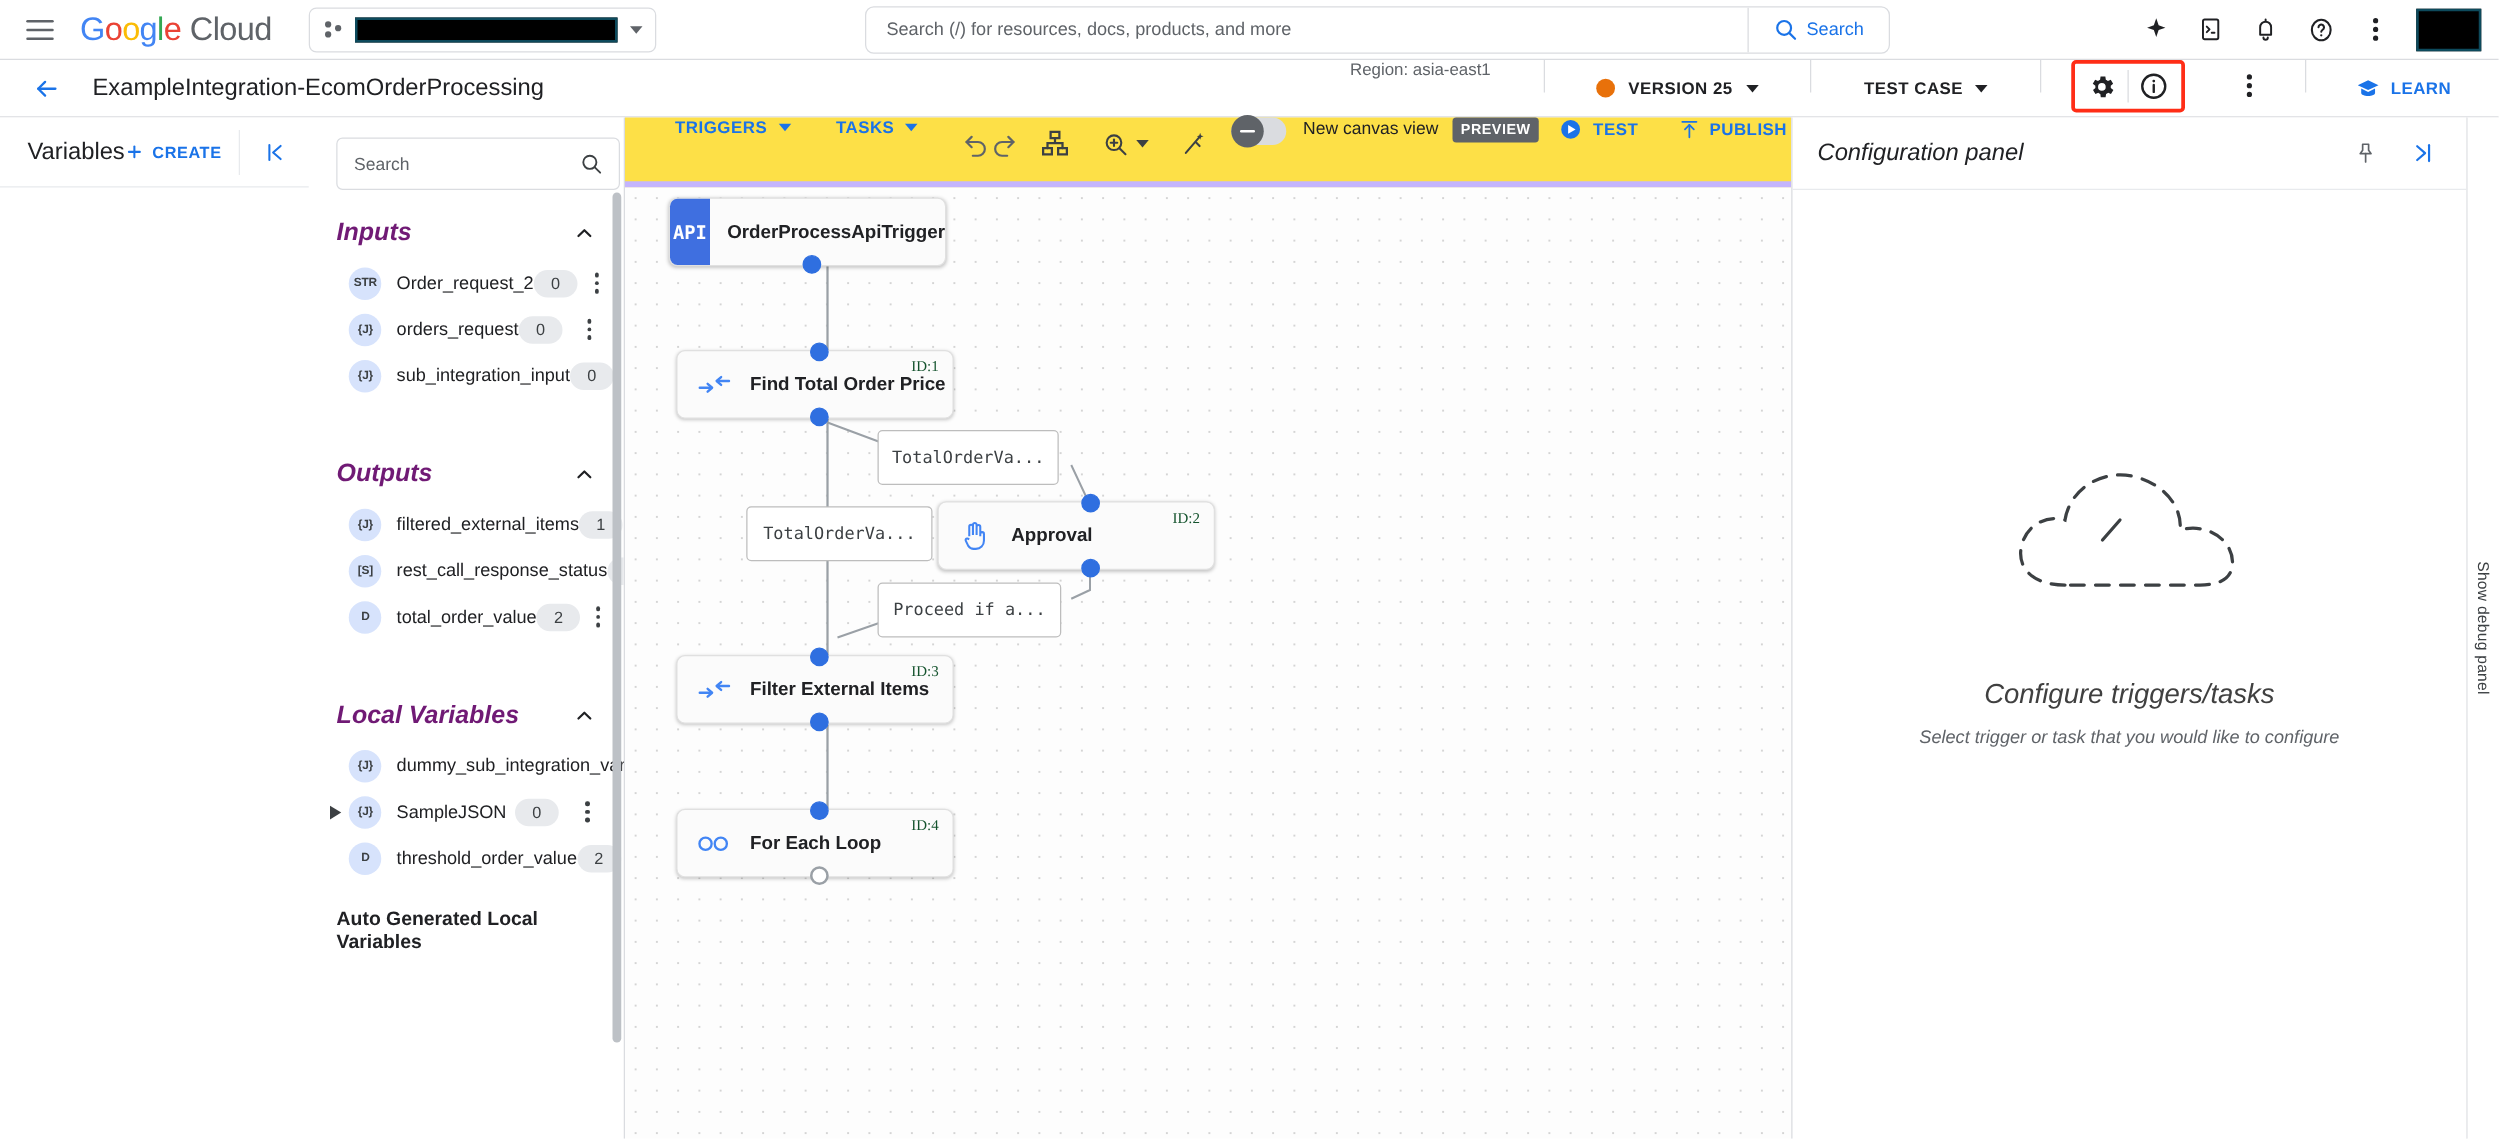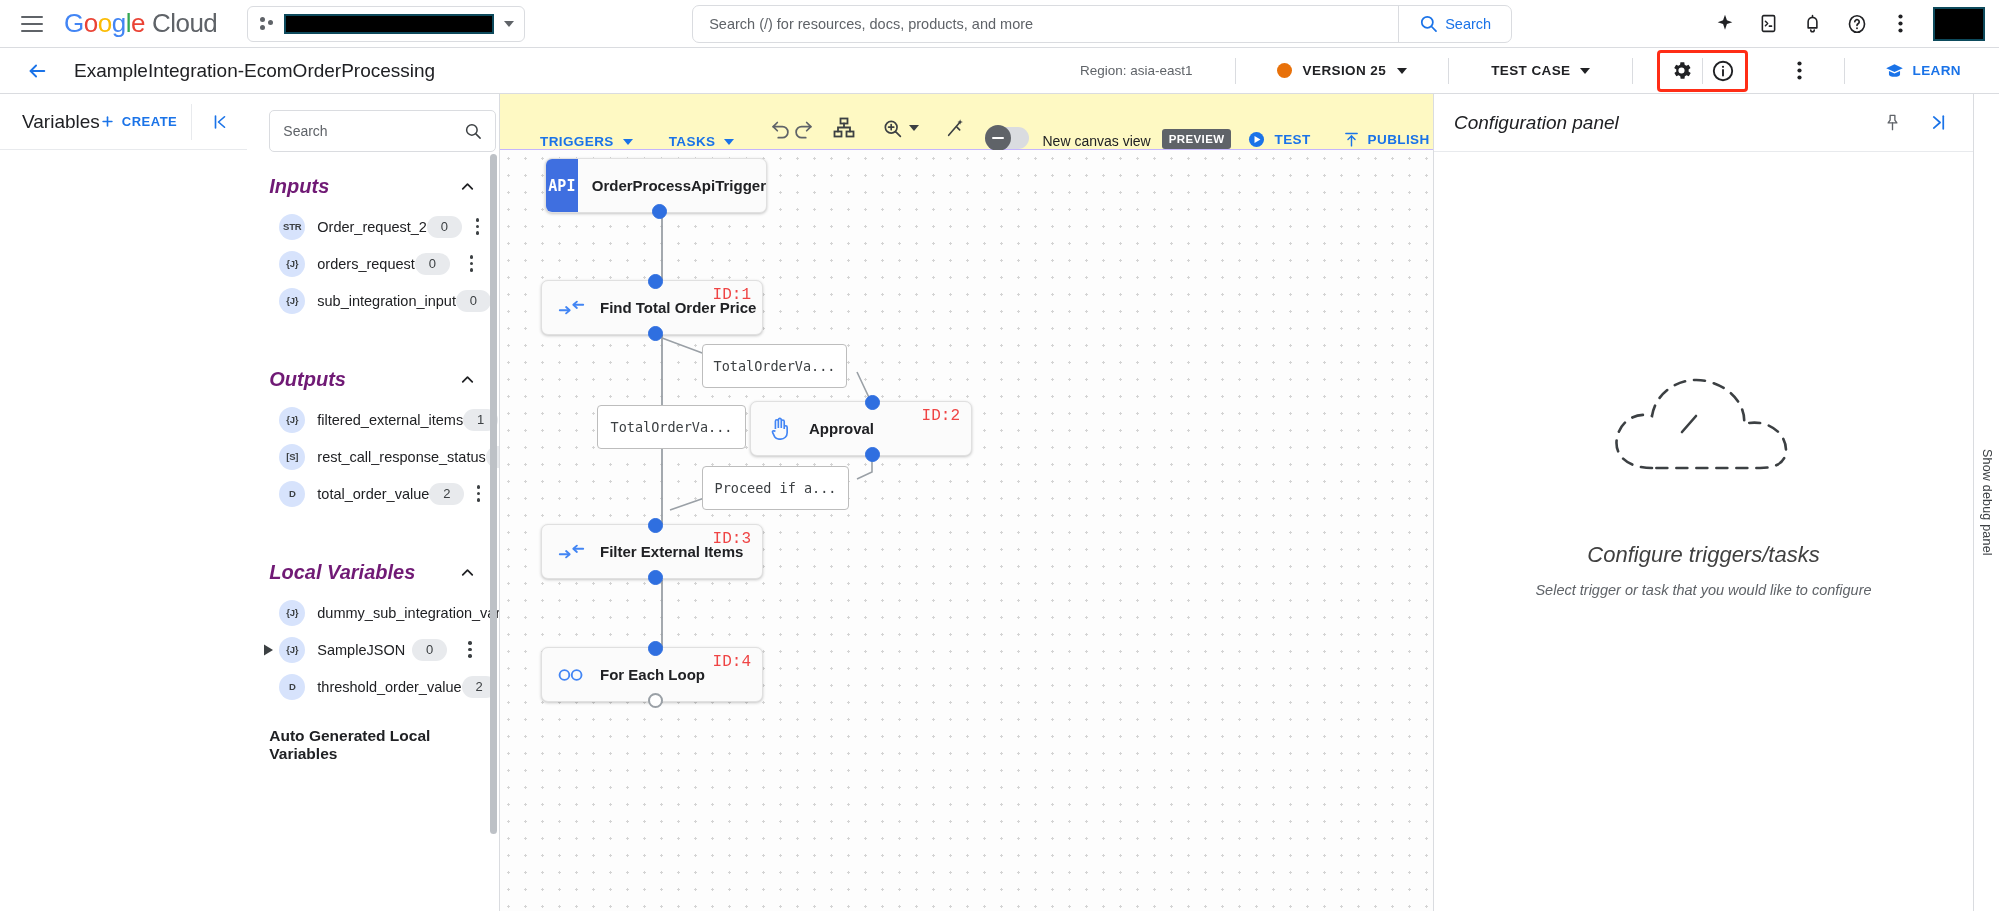--- a/index.html
+++ b/index.html
@@ -62,21 +62,21 @@
   .avatar-redacted { width:52px; height:34px; background:#000; border:2px solid #0d4a5c;
     margin-left:6px; cursor:pointer; }
   
   .subbar {
     height:46px; display:flex; align-items:center;
     border-bottom:1px solid #dadce0; padding:0 22px; background:#fff;
   }
   .back-arrow { color:#1a73e8; width:30px; height:30px; display:flex;
     align-items:center; justify-content:center; cursor:pointer; }
   .int-title { font-size:19px; color:#202124; margin-left:22px; white-space:nowrap; }
-  .sub-right { margin-left:auto; display:flex; align-items:center; height:100%;gap:24px; }
+  .sub-right { margin-left:auto; display:flex; height:100%;gap:24px; }
   .region-label { font-size:13.5px; color:#5f6368; padding-right:18px; white-space:nowrap; }
   .vdiv { width:1px; height:26px; background:#dadce0; }
   .version-chip { display:flex; align-items:center; gap:11px; padding:0 17px; cursor:pointer; }
   .vdot { width:15px;height:15px;border-radius:50%; background:#e8710a; flex:none;}
   .version-chip .txt { font-size:13.5px; font-weight:bold; color:#202124;
     letter-spacing:.4px; white-space:nowrap; }
   .testcase-chip { display:flex; align-items:center; gap:9px; padding:0 18px; cursor:pointer; }
   .testcase-chip .txt { font-size:13.5px; font-weight:bold; color:#202124;
     letter-spacing:.4px; white-space:nowrap; }
   .redbox { border:3px solid #ff2d16; border-radius:4px; display:flex; align-items:center;
@@ -121,22 +121,22 @@
     height:22px; display:flex; align-items:center; justify-content:center;
     font-size:13px; color:#3c4043; }
   .kebab { width:26px; display:flex; flex-direction:column; align-items:center; gap:3px;
     margin-left:10px; cursor:pointer; }
   .kebab i { width:3.5px;height:3.5px;border-radius:50%;background:#3c4043;display:block; }
   .autogen { font-size:15.5px; font-weight:bold; color:#202124; padding:22px 22px 6px 22px; }
   .vscroll { position:absolute; right:2px; top:60px; width:7px; height:680px;
     background:#bdc1c6; border-radius:4px; }
   
   .canvaswrap { flex:1; display:flex; flex-direction:column; min-width:0; }
-  .canvastoolbar { height:56px; display:flex; align-items:flex-end; gap:0;
-    border-bottom:1px solid #c4b5fd; padding:0 22px; background:#fef9c3; }
+  .canvastoolbar { height:56px; display:flex; align-items:flex-start; gap:0;
+    border-bottom:5px solid #c4b5fd; padding:0 22px; background:#fde047; }
   .tb-menu { display:flex;align-items:center;gap:9px; color:#1a73e8; font-size:13.5px;
     font-weight:bold; letter-spacing:.4px; padding:0 18px; cursor:pointer; }
   .tb-icon { width:42px;height:42px;display:flex;align-items:center;justify-content:center;
     color:#5f6368; cursor:pointer; }
   .tb-div { width:1px;height:28px;background:#dadce0; margin:0 9px; }
   .toggle { width:44px;height:22px;border-radius:11px;background:#dadce0; position:relative;
     cursor:pointer; flex:none; }
   .toggle .knob { position:absolute; left:0; top:-2px; width:26px;height:26px;border-radius:50%;
     background:#5f6368; display:flex;align-items:center;justify-content:center; }
   .toggle .knob::after { content:""; width:12px;height:2px;background:#fff;border-radius:1px; }
@@ -156,22 +156,22 @@
     display:flex; align-items:center; box-shadow:0 1px 3px rgba(0,0,0,.22);
     cursor:pointer; height:55px;
   }
   .node .api-badge { width:53px; height:100%; background:#3f6fe0; color:#fff;
     display:flex;align-items:center;justify-content:center;
     font-family:"DejaVu Sans Mono", monospace; font-size:15px; font-weight:bold;
     border-radius:6px 0 0 6px; letter-spacing:0px; }
   .node .nicon { width:58px; display:flex; align-items:center; justify-content:center;
     color:#4285f4; flex:none; }
   .node .nlabel { font-size:15px; font-weight:bold; color:#202124; white-space:nowrap; }
-  .node .nid { position:absolute; right:11px; top:5px; font-size:16px; color:#ef4444;
-    font-family:Liberation Mono, monospace; }
+  .node .nid { position:absolute; right:11px; top:5px; font-size:12px; color:#14532d;
+    font-family:Liberation Serif, serif; }
   .port { position:absolute; width:15px;height:15px;border-radius:50%; background:#2f6fe0;
     border:1px solid #2f6fe0; }
   .port.hollow { background:#fff; border:2px solid #9aa0a6; }
   .edgelabel { position:absolute; background:#fff; border:1px solid #bdbdbd; border-radius:4px;
     height:44px; display:flex; align-items:center; justify-content:center;
     font-size:13.5px; color:#3c4043; font-family:"DejaVu Sans Mono", monospace;
     padding:0 10px; cursor:pointer; }
   
   .configpanel { width:540px; border-left:1px solid #dadce0; background:#fff;
     display:flex; flex-direction:column; position:relative;font-style:italic; }
@@ -604,21 +604,21 @@
         <path d="M357 222 L372 254 L372 262" stroke="#9aa0a6" stroke-width="1.6" fill="none" marker-end="url(#arrow)"></path>
 
         <path d="M372 308 L372 322 L357 329" stroke="#9aa0a6" stroke-width="1.6" fill="none"></path>
         <path d="M213 345 L170 360" stroke="#9aa0a6" stroke-width="1.6" fill="none"></path>
 
         <path d="M162 284 L108 284" stroke="#9aa0a6" stroke-width="1.6" fill="none"></path>
 
         <line x1="162" y1="430" x2="162" y2="508" stroke="#9aa0a6" stroke-width="1.8" marker-end="url(#arrow)"></line>
       </svg>
 
-      <div class="node" style="left:45px; top:8px; width:222px;justify-content:center;">
+      <div class="node" style="left:35px; top:8px; width:222px;justify-content:center;">
         <div class="api-badge">API</div>
         <div class="nlabel" style="margin-left:14px">OrderProcessApiTrigger</div>
         <span class="port" style="left:106px; bottom:-7px;"></span>
       </div>
 
       <div class="node" style="left:41px; top:130px; width:222px;">
         <span class="nicon">
           <svg width="27" height="17" viewBox="0 0 30 18" fill="none" stroke="#4285f4" stroke-width="2.1" stroke-linecap="round" stroke-linejoin="round">
             <line x1="2" y1="12" x2="12" y2="12"></line>
               <polyline points="9,8.5 13,12 9,15.5"></polyline>

